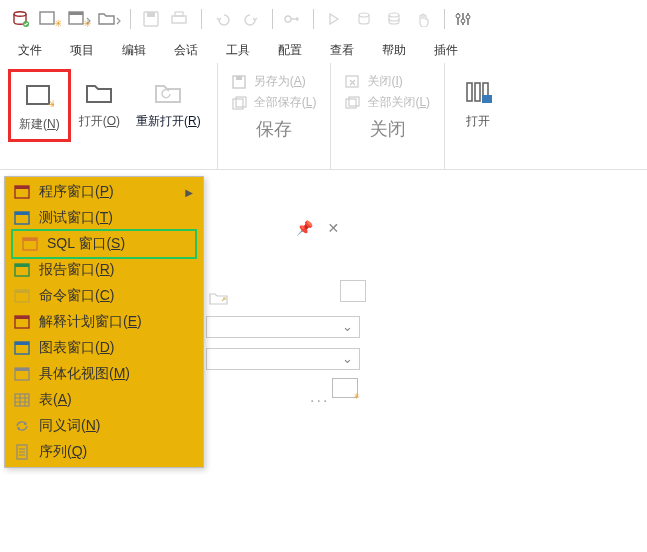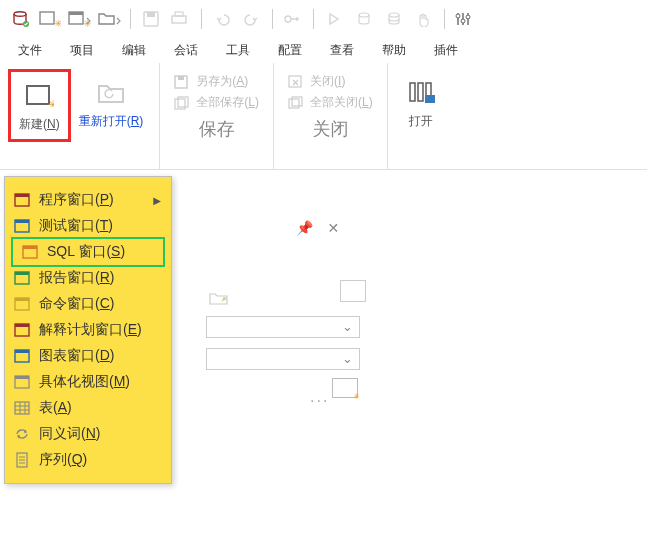--- a/index.html
+++ b/index.html
@@ -13,29 +13,29 @@
   
   
   .menubar { display: flex; padding: 4px 18px; gap: 28px; border-bottom: 0px solid #eee; }
   .menu-item { cursor: pointer; font-size: 12px; }
   
   
   .ribbon { display: flex; border-bottom: 1px solid #e0e0e0; }
   .ribbon-group { display: flex; flex-direction: column; align-items: center; padding: 6px 8px 2px 8px; border-right: 1px solid #e0e0e0; }
   .ribbon-row { display: flex; }
   .rb-btn { display: flex; flex-direction: column; align-items: center; padding: 6px 8px; cursor: pointer; font-size: 12px; color: #555; }
-  .rb-btn.disabled { color: #1d4ed8; }
+  .rb-btn.disabled { color: #0f172a; }
   .rb-btn.highlight { border: 3px solid #ee2c2c; }
   .rb-icon-box { width: 34px; height: 34px; display: flex; align-items: center; justify-content: center; margin-bottom: 4px; }
   .rb-side { display: flex; flex-direction: column; justify-content: center; gap: 4px; padding: 4px 6px; }
   .rb-side-item { display: flex; align-items: center; gap: 6px; font-size: 12px; color: #bbb; cursor: pointer; }
   .rb-group-label { font-size: 18px; color: #888; padding: 2px 0; }
   
   
-  .dropdown { position: absolute; left: 4px; top: 176px; width: 168px; background: #fde047; border: 1px solid #bdbdbd; box-shadow: 2px 2px 6px rgba(0,0,0,0.2); z-index: 10; padding: 10px 0; }
+  .dropdown { position: absolute; left: 4px; top: 176px; width: 200px; background: #eab308; border: 1px solid #bdbdbd; box-shadow: 2px 2px 6px rgba(0,0,0,0.2); z-index: 10; padding: 2px 0; }
   .dd-item { display: flex; align-items: center; gap: 8px; padding: 4px 10px 4px 8px; cursor: pointer; font-size: 14px; justify-content: space-between; }
   .dd-item-left { display: flex; align-items: center; gap: 8px; }
   .dd-icon { width: 18px; height: 18px; display: flex; align-items: center; justify-content: center; }
   .dd-highlight { border: 2px solid #22c55e; margin: -2px 6px -2px 6px; }
   .dd-arrow { font-size: 10px; color: #555; }
   .pane-close { position: absolute; left: 296px; top: 220px; display: flex; gap: 14px; color: #888; font-size: 14px; }
   .pane-field { position: absolute; border: 1px solid #ccc; background: #fff; }
   
   u { text-decoration: underline; }
   .faded-dots { position:absolute; left:310px; top:388px; color:#aaa; font-size:16px; letter-spacing:2px; }
@@ -159,20 +159,28 @@
     <div class="ribbon-row">
       <div class="rb-btn highlight">
         <div class="rb-icon-box">
             <svg width="30" height="24" viewBox="0 0 30 24">
               <rect x="3" y="3" width="22" height="18" fill="none" stroke="#666" stroke-width="2"></rect>
               <text x="24" y="26" font-size="12" fill="#e8a23a">✳</text>
             </svg>
           </div>
         <span>新建(<u>N</u>)</span>
       </div>
+      <div class="rb-btn">
+        <div class="rb-icon-box">
+            <svg width="30" height="24">
+              <path d="M3 6h8l3 3h13v13H3z" fill="none" stroke="#666" stroke-width="2"></path>
+            </svg>
+          </div>
+        <span>打开(<u>O</u>)</span>
+      </div>
       <div class="rb-btn disabled">
         <div class="rb-icon-box">
             <svg width="30" height="24">
               <path d="M3 6h8l3 3h13v13H3z" fill="none" stroke="#ccc" stroke-width="2"></path>
               <path d="M17 14a4 4 0 1 1-1-3" fill="none" stroke="#ccc" stroke-width="1.4"></path>
             </svg>
           </div>
         <span>重新打开(<u>R</u>)</span>
       </div>
     </div>

